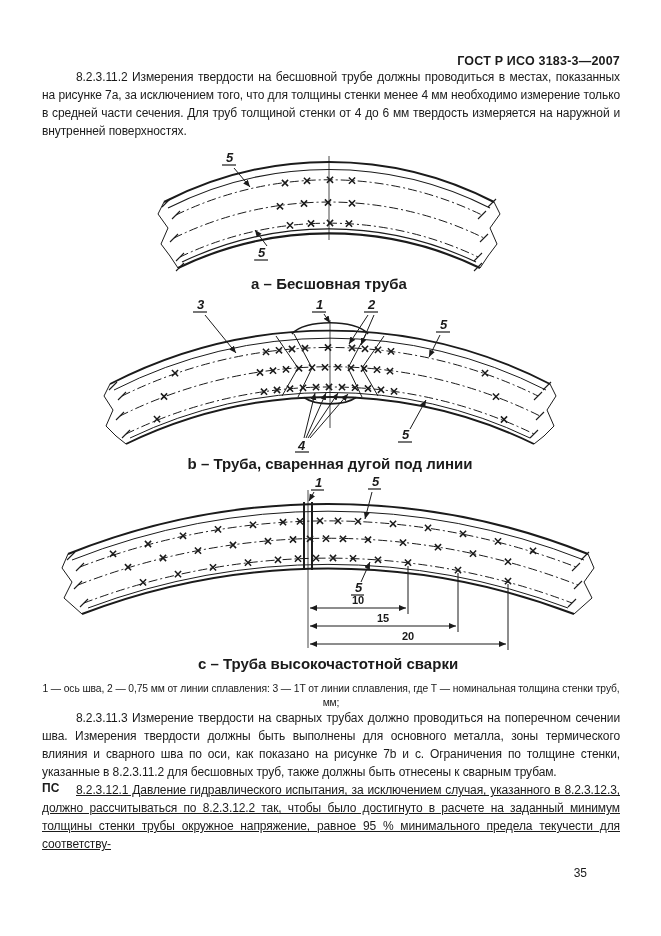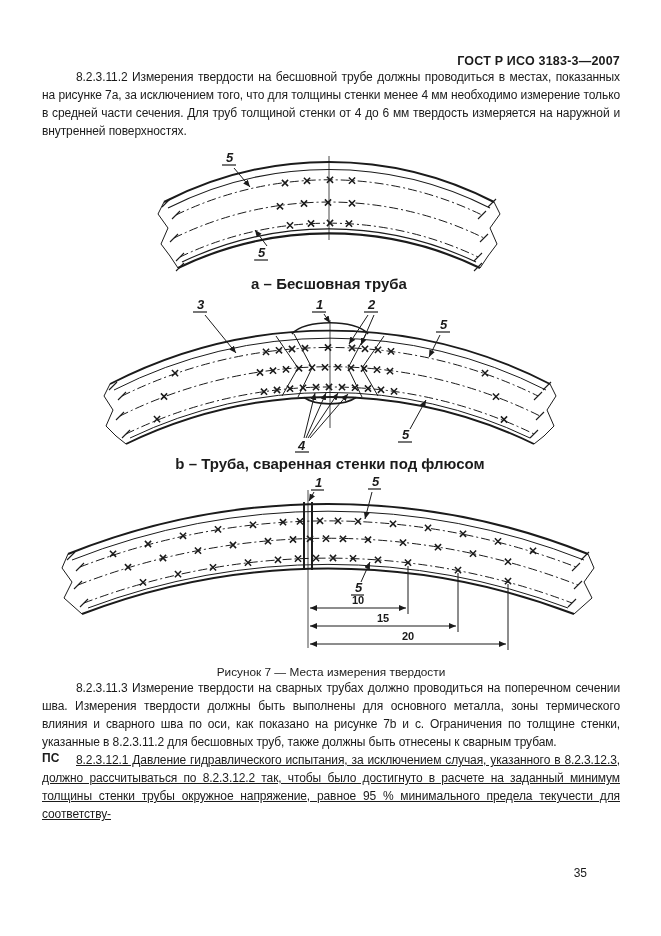--- a/index.html
+++ b/index.html
@@ -197,21 +197,21 @@
           <path d="M 208 142 L 238 97" stroke="#1b1b1b" stroke-width="1" marker-end="url(#arr)"></path>
           <path d="M 210 142 L 248 98" stroke="#1b1b1b" stroke-width="1" marker-end="url(#arr)"></path>
           <text class="poslbl" x="340" y="33">5</text>
           <path d="M 336 36 L 350 36" stroke="#1b1b1b" stroke-width="1.2"></path>
           <path d="M 340 39 L 329 61" stroke="#1b1b1b" stroke-width="1" marker-end="url(#arr)"></path>
           <text class="poslbl" x="302" y="143">5</text>
           <path d="M 298 146 L 312 146" stroke="#1b1b1b" stroke-width="1.2"></path>
           <path d="M 310 133 L 326 104" stroke="#1b1b1b" stroke-width="1" marker-end="url(#arr)"></path>
         </g>
       </svg>
-      <div class="fig-caption">b – Труба, сваренная стенки под флюсом</div>
+      <div class="fig-caption">b – Труба, сваренная дугой под линии</div>
     </div>
 
     <div class="fig-c-wrap">
       <svg width="540" height="180" viewBox="0 0 540 180">
         <g stroke="#1b1b1b" fill="none">
           <path d="M 10 80 A 700 700 0 0 1 530 80" stroke-width="2"></path>
           <path d="M 14 86 A 696 696 0 0 1 526 86" stroke-width="1"></path>
           <path d="M 22 93 A 690 690 0 0 1 518 93" stroke-width="1" stroke-dasharray="9 3 2 3"></path>
           <path d="M 20 111 A 692 692 0 0 1 520 111" stroke-width="1" stroke-dasharray="9 3 2 3"></path>
           <path d="M 26 129 A 686 686 0 0 1 514 129" stroke-width="1" stroke-dasharray="9 3 2 3"></path>
@@ -297,26 +297,27 @@
           <path d="M 252 134 L 348 134" stroke-width="1" marker-start="url(#arr)" marker-end="url(#arr)"></path>
           <path d="M 252 152 L 398 152" stroke-width="1" marker-start="url(#arr)" marker-end="url(#arr)"></path>
           <path d="M 252 170 L 448 170" stroke-width="1" marker-start="url(#arr)" marker-end="url(#arr)"></path>
         </g>
         <g text-anchor="middle">
           <text class="dimtxt" x="300" y="130">10</text>
           <text class="dimtxt" x="325" y="148">15</text>
           <text class="dimtxt" x="350" y="166">20</text>
         </g>
       </svg>
+      <div class="fig-caption">с – Труба высокочастотной сварки</div>
     </div>
 
     <div class="footnote">
+      <div>1 — ось шва, 2 — 0,75 мм от линии сплавления: 3 — 1Т  от линии сплавления, где Т — номинальная толщина стенки труб, мм;</div>
     </div>
 
-    <div class="fig-title">Рисунок 7 — Места измерения твердости</div>
   </div>
 
   <p class="body-text p2">8.2.3.11.3  Измерение твердости на сварных трубах должно проводиться на поперечном сечении шва. Измерения твердости должны быть выполнены для основного металла, зоны термического влияния и сварного шва по оси, как показано на рисунке 7b и с. Ограничения по толщине стенки, указанные в 8.2.3.11.2 для бесшовных труб, также должны быть отнесены к сварным трубам.</p>
 
 
   <div class="ps-para">
     <span class="ps-marker">ПС</span>
     <p class="body-text">8.2.3.12.1  Давление гидравлического испытания, за исключением случая, указанного в 8.2.3.12.3, должно рассчитываться по 8.2.3.12.2 так, чтобы было достигнуто в расчете на заданный минимум толщины стенки трубы окружное напряжение, равное 95 % минимального предела текучести для соответству-</p>
   </div>
 

